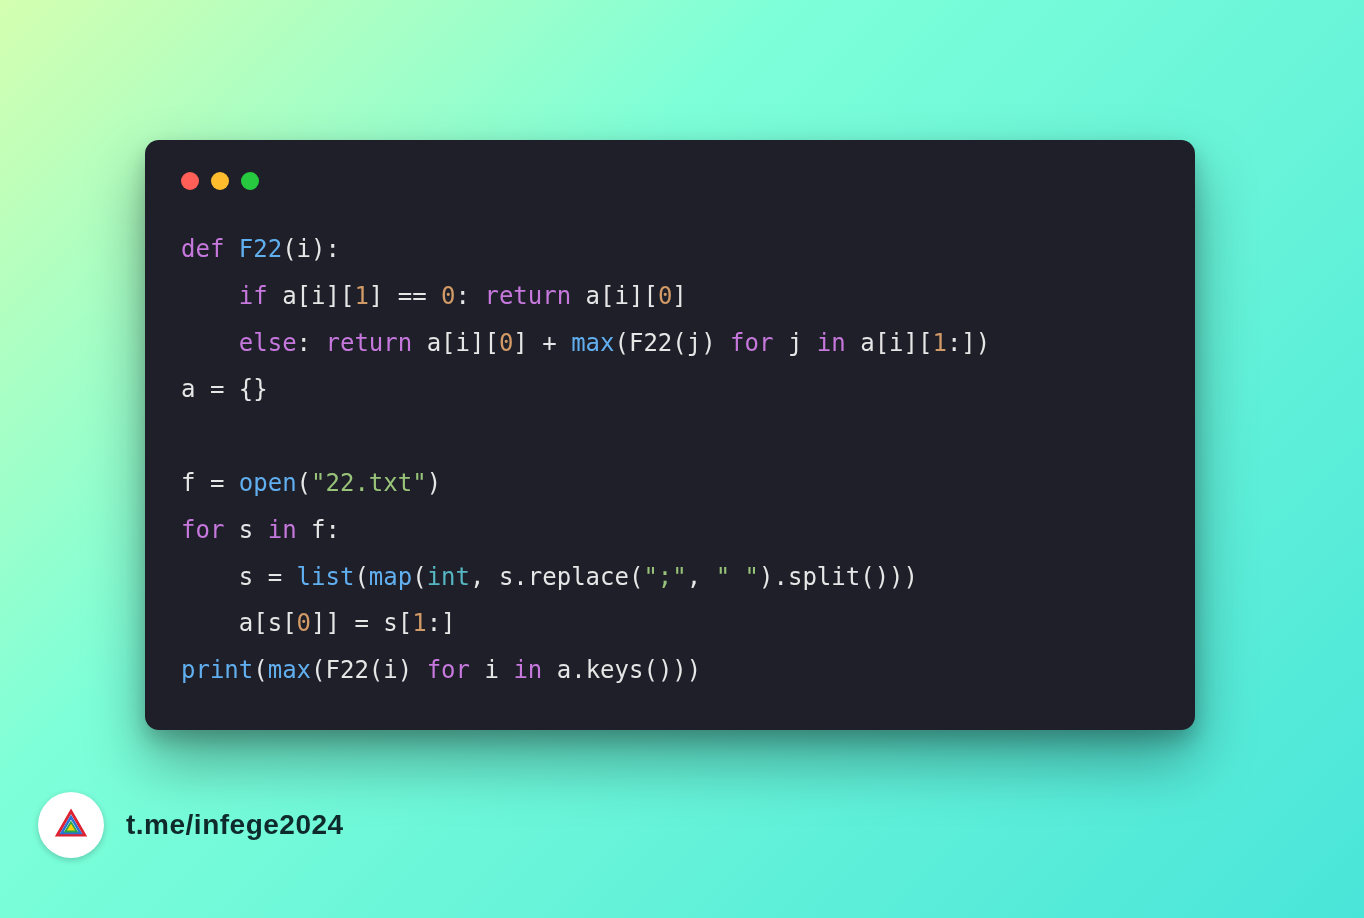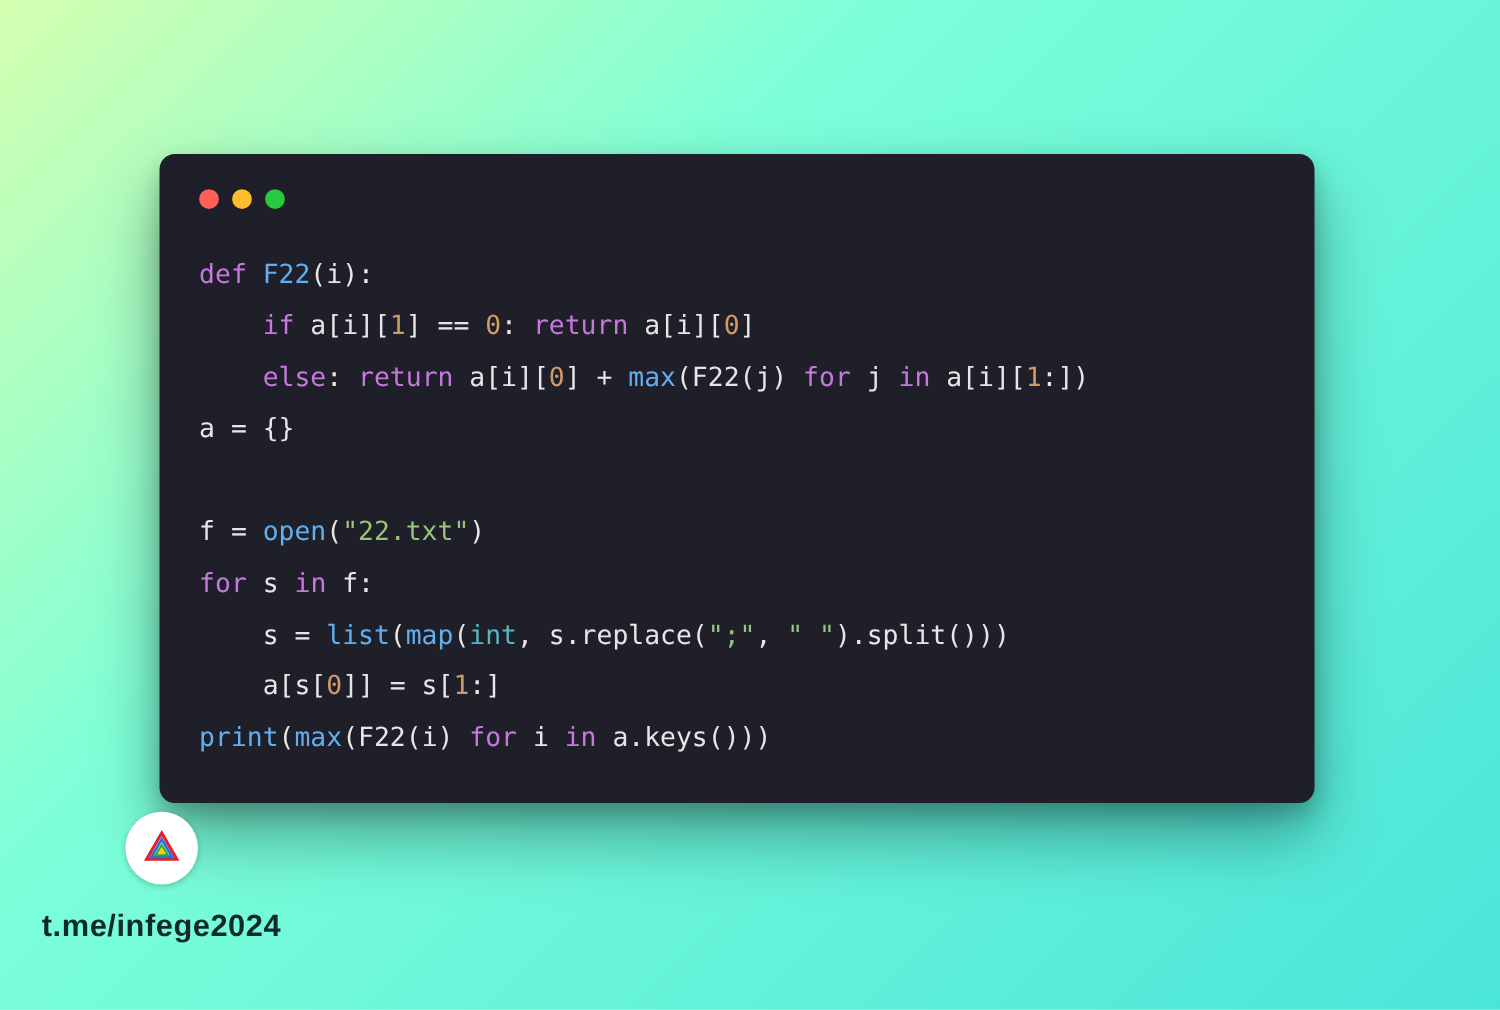--- a/index.html
+++ b/index.html
@@ -39,21 +39,20 @@
 .num { color: #d19a66; }
 .builtin { color: #56b6c2; }
 
 .footer {
   position: absolute;
   left: 38px;
   bottom: 60px;
   display: flex;
   align-items: center;
   gap: 22px;
-  flex-direction: column;
 }
 .badge {
   width: 66px; height: 66px; border-radius: 50%;
   background: #ffffff;
   display: flex; align-items: center; justify-content: center;
   box-shadow: 0 2px 6px rgba(0,0,0,0.2);
 }
 .badge svg { width: 36px; height: 36px; }
 .link {
   font-family: -apple-system, BlinkMacSystemFont, 'Segoe UI', Helvetica, Arial, sans-serif;

